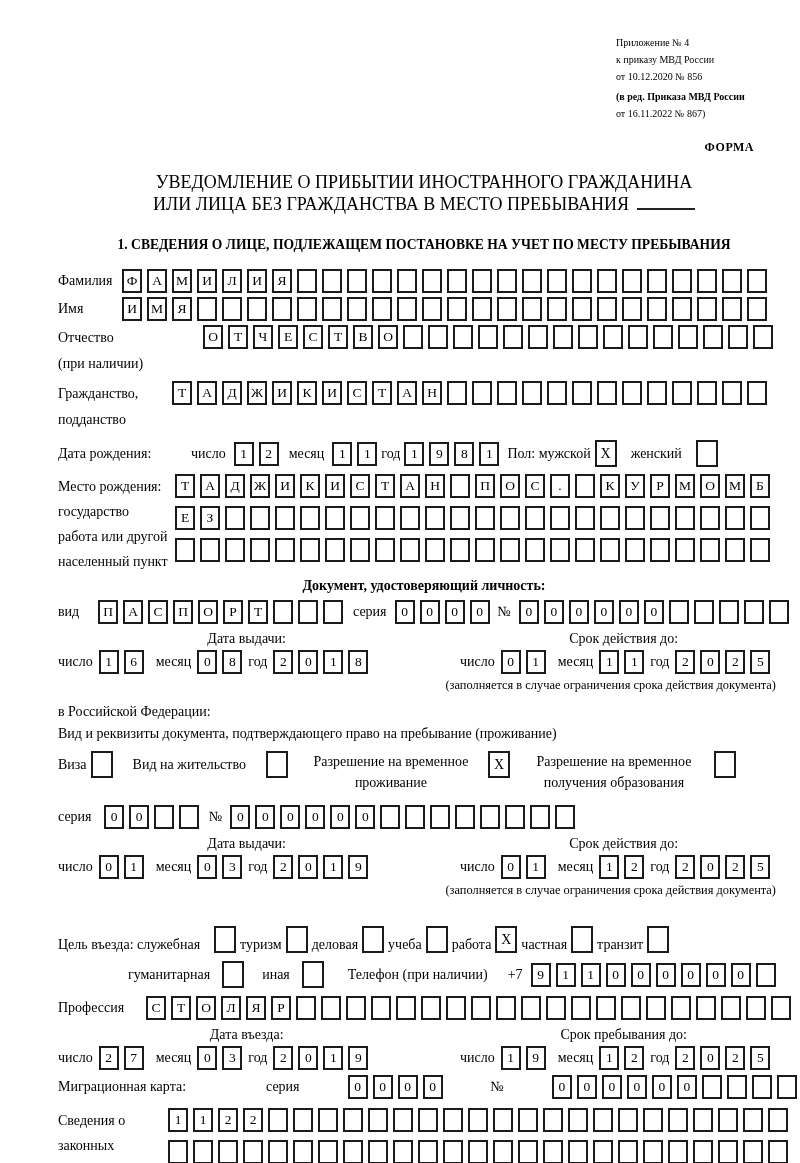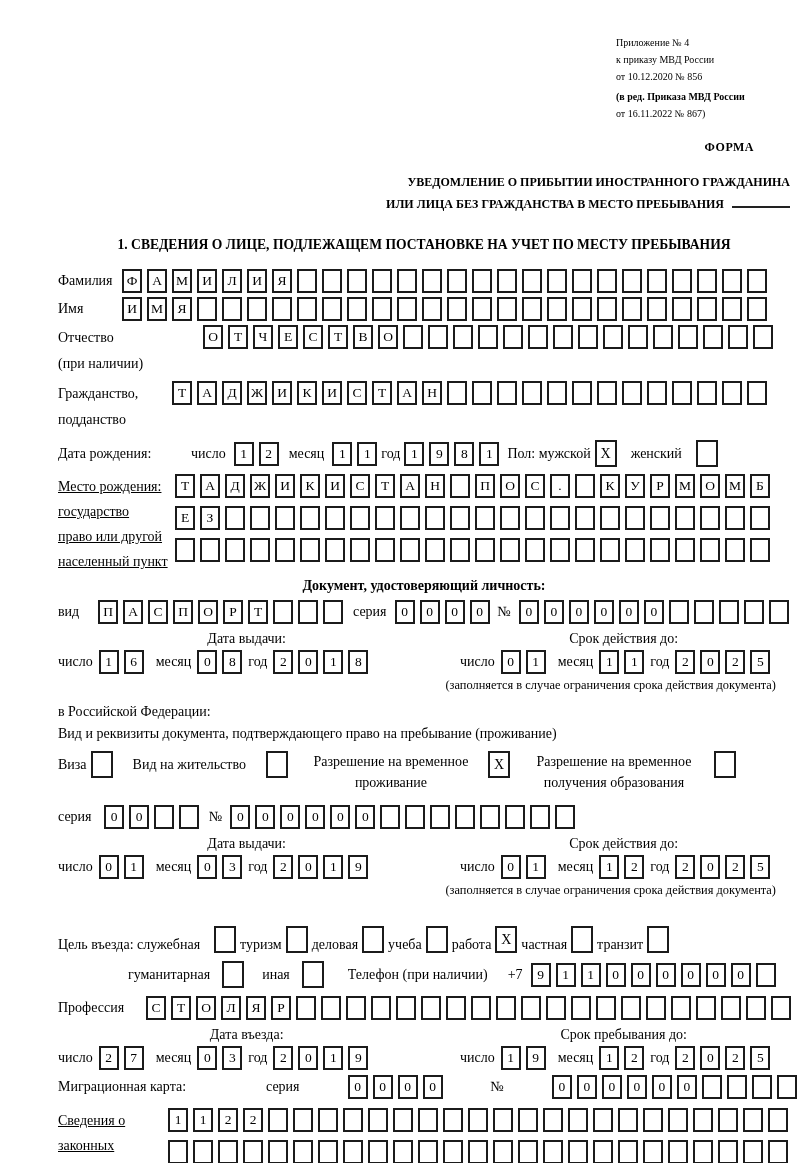--- a/index.html
+++ b/index.html
@@ -8,34 +8,34 @@
     width:800px; min-height:1163px; margin:0 auto; color:#000;
     font-family:"Liberation Serif", serif; font-size:14px;
   }
   .page{ width:800px; min-height:1163px; padding:34px 10px 16px 58px; overflow:hidden; }
 
   .appendix{ margin-left:558px; font-size:10px; line-height:17px; }
   .appendix div{ white-space:nowrap; }
   .appendix .gap{ margin-top:3px;font-weight:bold; }
   .forma{ text-align:right; padding-right:36px; font-weight:bold; font-size:12px; margin-top:18px; letter-spacing:.5px; }
 
-  .title{ text-align:right; font-weight:bold; font-size:12px; line-height:22px; margin-top:16px; }
+  .title{ text-align:center; font-weight:normal; font-size:18px; line-height:22px; margin-top:16px; }
   .blankline{ display:inline-block; width:58px; border-bottom:2px solid #222; height:14px; margin-left:8px; }
 
   .sec-heading{ font-weight:bold; font-size:13.6px; margin-top:22px; text-align:center; white-space:nowrap; }
 
   .frow{ display:flex; align-items:center; margin-top:4px; }
   .frow.top{ align-items:flex-start; }
   .lbl{ flex:0 0 auto; }
   .w64{ width:64px; } .w143{ width:145px; } .w112{ width:114px; } .w115{ width:117px; }
   .w40{ width:40px; } .w88{ width:88px; }
 
   .lbl-block{ display:flex; flex-direction:column; }
   .lh26 div{ line-height:26px; }
-  .lh25 div{ line-height:25px;text-decoration:underline; }
+  .lh25 div{ line-height:25px; }
 
   .cells{ display:flex; gap:5px; flex:0 0 auto; }
   .cell{
     width:20px; height:24px; border:2px solid #1b1b1b; background:#fff;
     display:flex; align-items:center; justify-content:center;
     font-size:13.5px; line-height:1;
   }
   .cells-col{ display:flex; flex-direction:column; gap:8px; }
 
   .checkbox{
@@ -249,21 +249,21 @@
     <span class="spacer sp14"></span>
     <span>женский</span>
     <span class="spacer sp14"></span>
     <span class="checkbox"></span>
   </div>
 
   <div class="frow top" style="margin-top:7px;">
     <div class="lbl-block w115 lh25">
       <div>Место рождения:</div>
       <div>государство</div>
-      <div>право или другой</div>
+      <div>работа или другой</div>
       <div>населенный пункт</div>
     </div>
     <div class="cells-col">
       <div class="cells">
           <span class="cell">Т</span>
           <span class="cell">А</span>
           <span class="cell">Д</span>
           <span class="cell">Ж</span>
           <span class="cell">И</span>
           <span class="cell">К</span>

